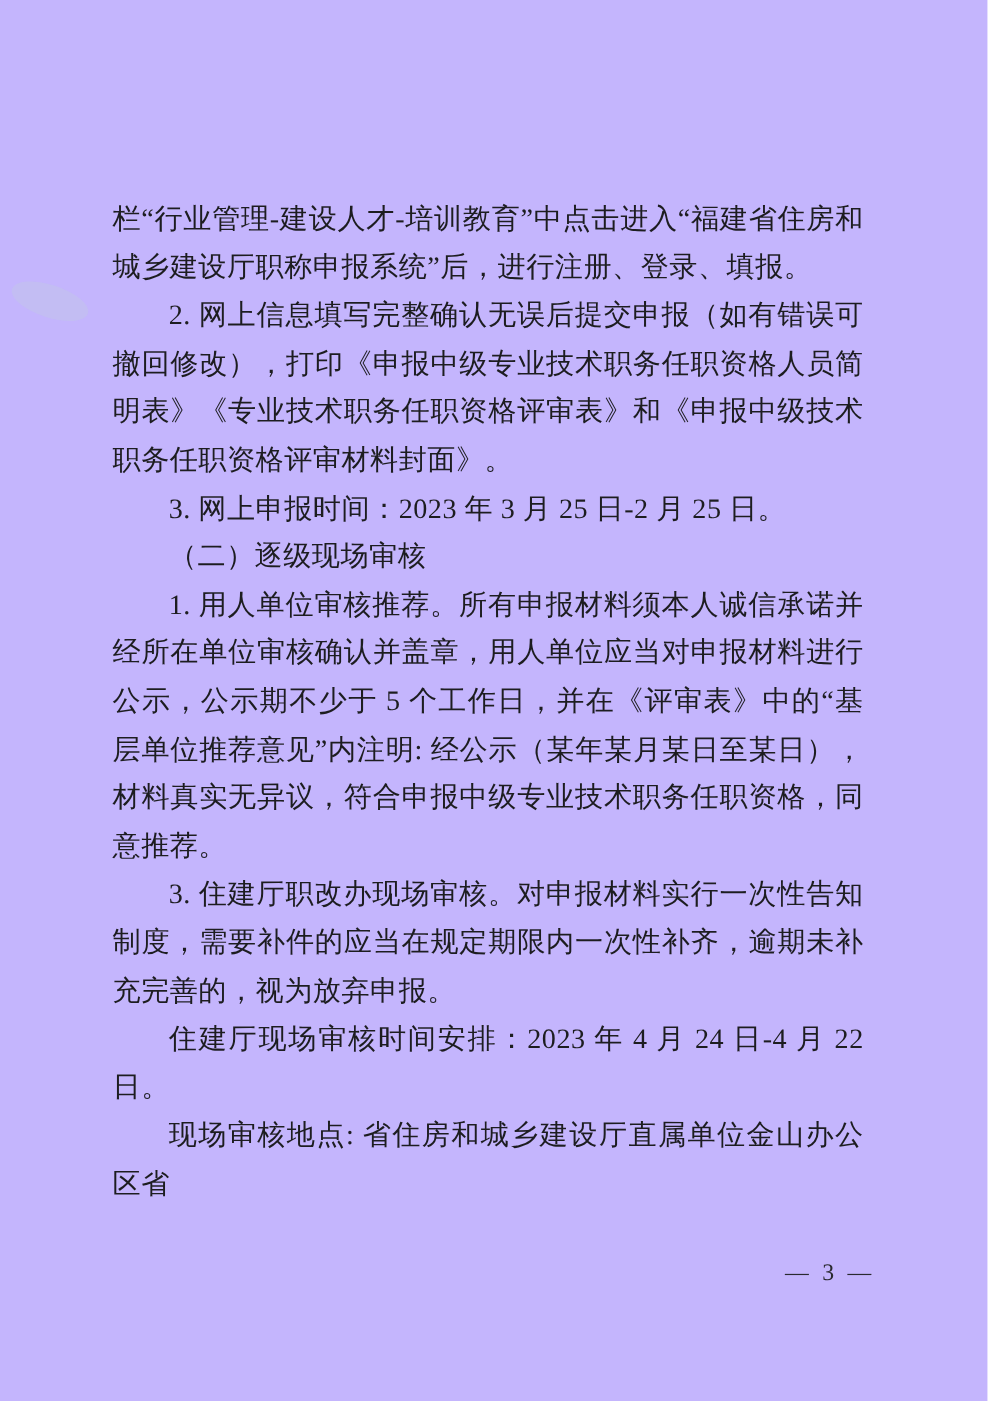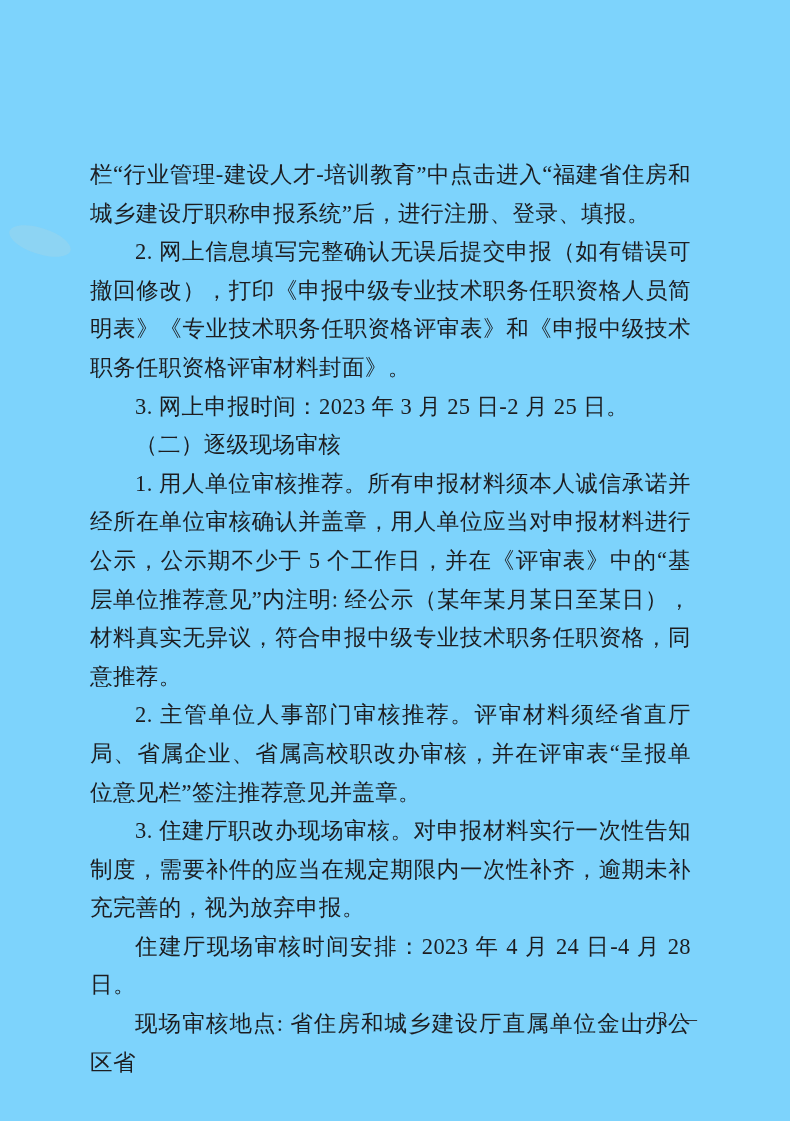--- a/index.html
+++ b/index.html
@@ -4,21 +4,21 @@
 <style>
   html, body {
     margin: 0;
     padding: 0;
     background: #ffffff;
   }
   .page {
     position: relative;
     width: 790px;
     height: 1121px;
-    background: #7dd3fc;
+    background: #c4b5fd;
     overflow: hidden;
     font-family: "Liberation Serif", "DejaVu Serif", serif;
     color: #1d1d20;
   }
   .scan-smudge {
     position: absolute;
     left: 8px;
     top: 228px;
     width: 64px;
     height: 26px;
@@ -64,21 +64,20 @@
 <div class="page">
 
   <div class="scan-smudge"></div>
 
   <div class="content">
     <p class="para">栏“行业管理-建设人才-培训教育”中点击进入“福建省住房和城乡建设厅职称申报系统”后，进行注册、登录、填报。</p>
     <p class="para indent">2. 网上信息填写完整确认无误后提交申报（如有错误可撤回修改），打印《申报中级专业技术职务任职资格人员简明表》《专业技术职务任职资格评审表》和《申报中级技术职务任职资格评审材料封面》。</p>
     <p class="para indent">3. 网上申报时间：2023 年 3 月 25 日-2 月 25 日。</p>
     <p class="para indent heading">（二）逐级现场审核</p>
     <p class="para indent">1. 用人单位审核推荐。所有申报材料须本人诚信承诺并经所在单位审核确认并盖章，用人单位应当对申报材料进行公示，公示期不少于 5 个工作日，并在《评审表》中的“基层单位推荐意见”内注明: 经公示（某年某月某日至某日），材料真实无异议，符合申报中级专业技术职务任职资格，同意推荐。</p>
-    <p class="para indent">2. 主管单位人事部门审核推荐。评审材料须经省直厅局、省属企业、省属高校职改办审核，并在评审表“呈报单位意见栏”签注推荐意见并盖章。</p>
     <p class="para indent">3. 住建厅职改办现场审核。对申报材料实行一次性告知制度，需要补件的应当在规定期限内一次性补齐，逾期未补充完善的，视为放弃申报。</p>
-    <p class="para indent">住建厅现场审核时间安排：2023 年 4 月 24 日-4 月 28 日。</p>
+    <p class="para indent">住建厅现场审核时间安排：2023 年 4 月 24 日-4 月 22 日。</p>
     <p class="para indent">现场审核地点: 省住房和城乡建设厅直属单位金山办公区省</p>
   </div>
 
   <div class="footer">— 3 —</div>
 
 </div>
 
 </body></html>

